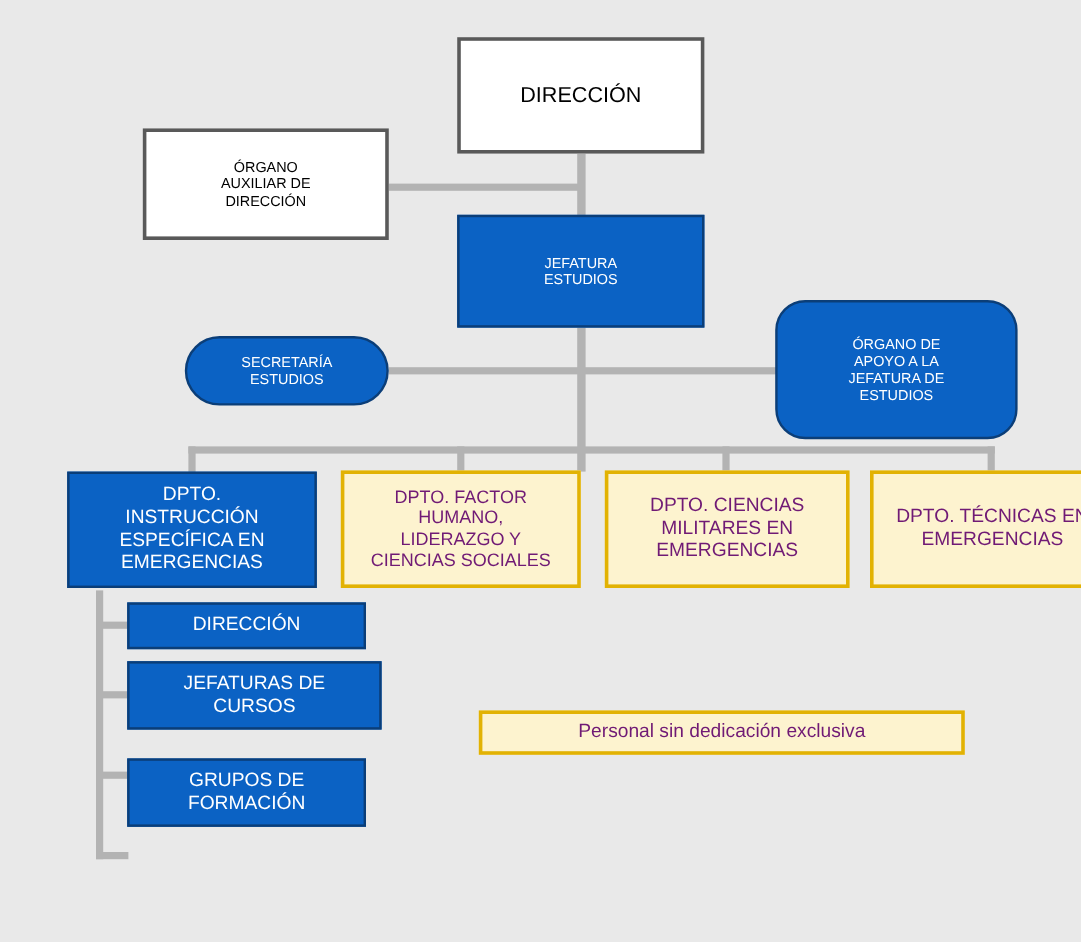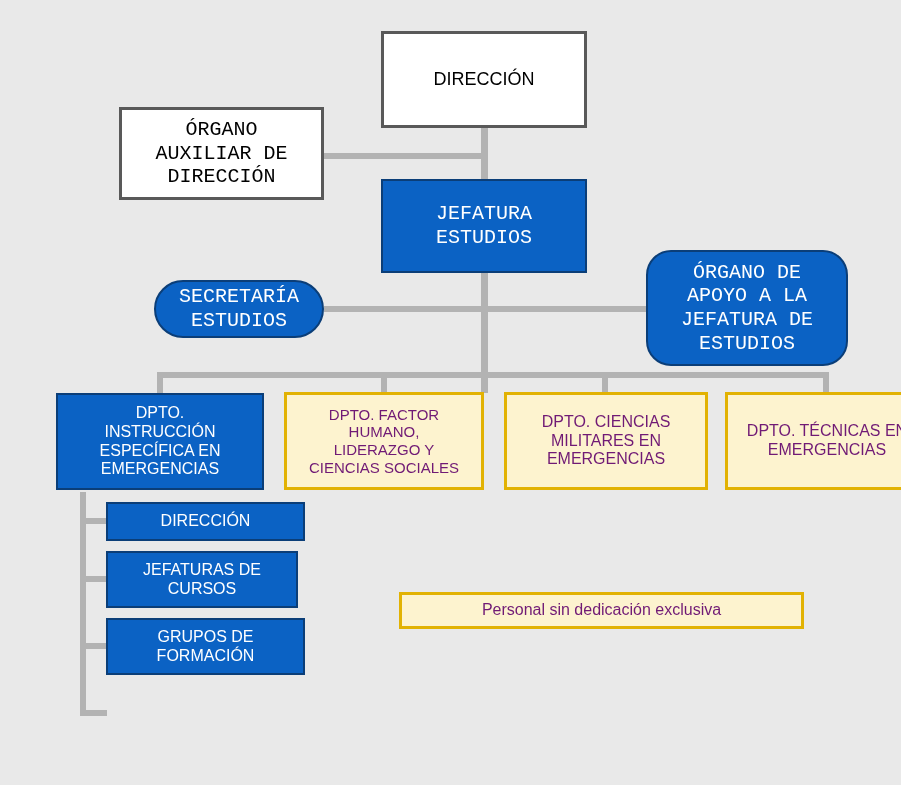--- a/index.html
+++ b/index.html
@@ -42,21 +42,21 @@
     background: #0b62c4;
     border: 2px solid #0b3e78;
     color: #ffffff;
   }
   .node.yellow {
     background: #fdf3cf;
     border: 3px solid #e2b203;
     color: #701a75;
   }
   .fs18 { font-size: 18px; }
-  .fs17 { font-size: 20px; font-family: Liberation Mono, monospace; }
+  .fs17 { font-size: 12px; }
   .fs16 { font-size: 16px; }
   .fs15 { font-size: 15px; }
 </style>
 </head>
 <body>
 
 <div id="canvas">
 
   <div class="line" style="left:434px; top:128px; width:7px; height:56px;"></div>
 
@@ -109,22 +109,22 @@
 
   <div class="node yellow fs16" style="left:457px; top:392px; width:204px; height:98px;">DPTO. CIENCIAS
 MILITARES EN
 EMERGENCIAS</div>
 
   <div class="node yellow fs16" style="left:678px; top:392px; width:204px; height:98px;">DPTO. TÉCNICAS EN
 EMERGENCIAS</div>
 
   <div class="node blue fs16" style="left:59px; top:502px; width:199px; height:39px;">DIRECCIÓN</div>
 
-  <div class="node blue fs16" style="left:59px; top:551px; width:192px; height:57px;">JEFATURAS DE
+  <div class="node blue fs16" style="left:59px; top:551px; width:212px; height:57px;">JEFATURAS DE
 CURSOS</div>
 
-  <div class="node blue fs16" style="left:59px; top:618px; width:199px; height:57px;">GRUPOS DE
+  <div class="node blue fs16" style="left:59px; top:632px; width:199px; height:57px;">GRUPOS DE
 FORMACIÓN</div>
 
 
   <div class="node yellow fs16" style="left:352px; top:592px; width:405px; height:37px;">Personal sin dedicación exclusiva</div>
 
 </div>
 
 </body></html>

